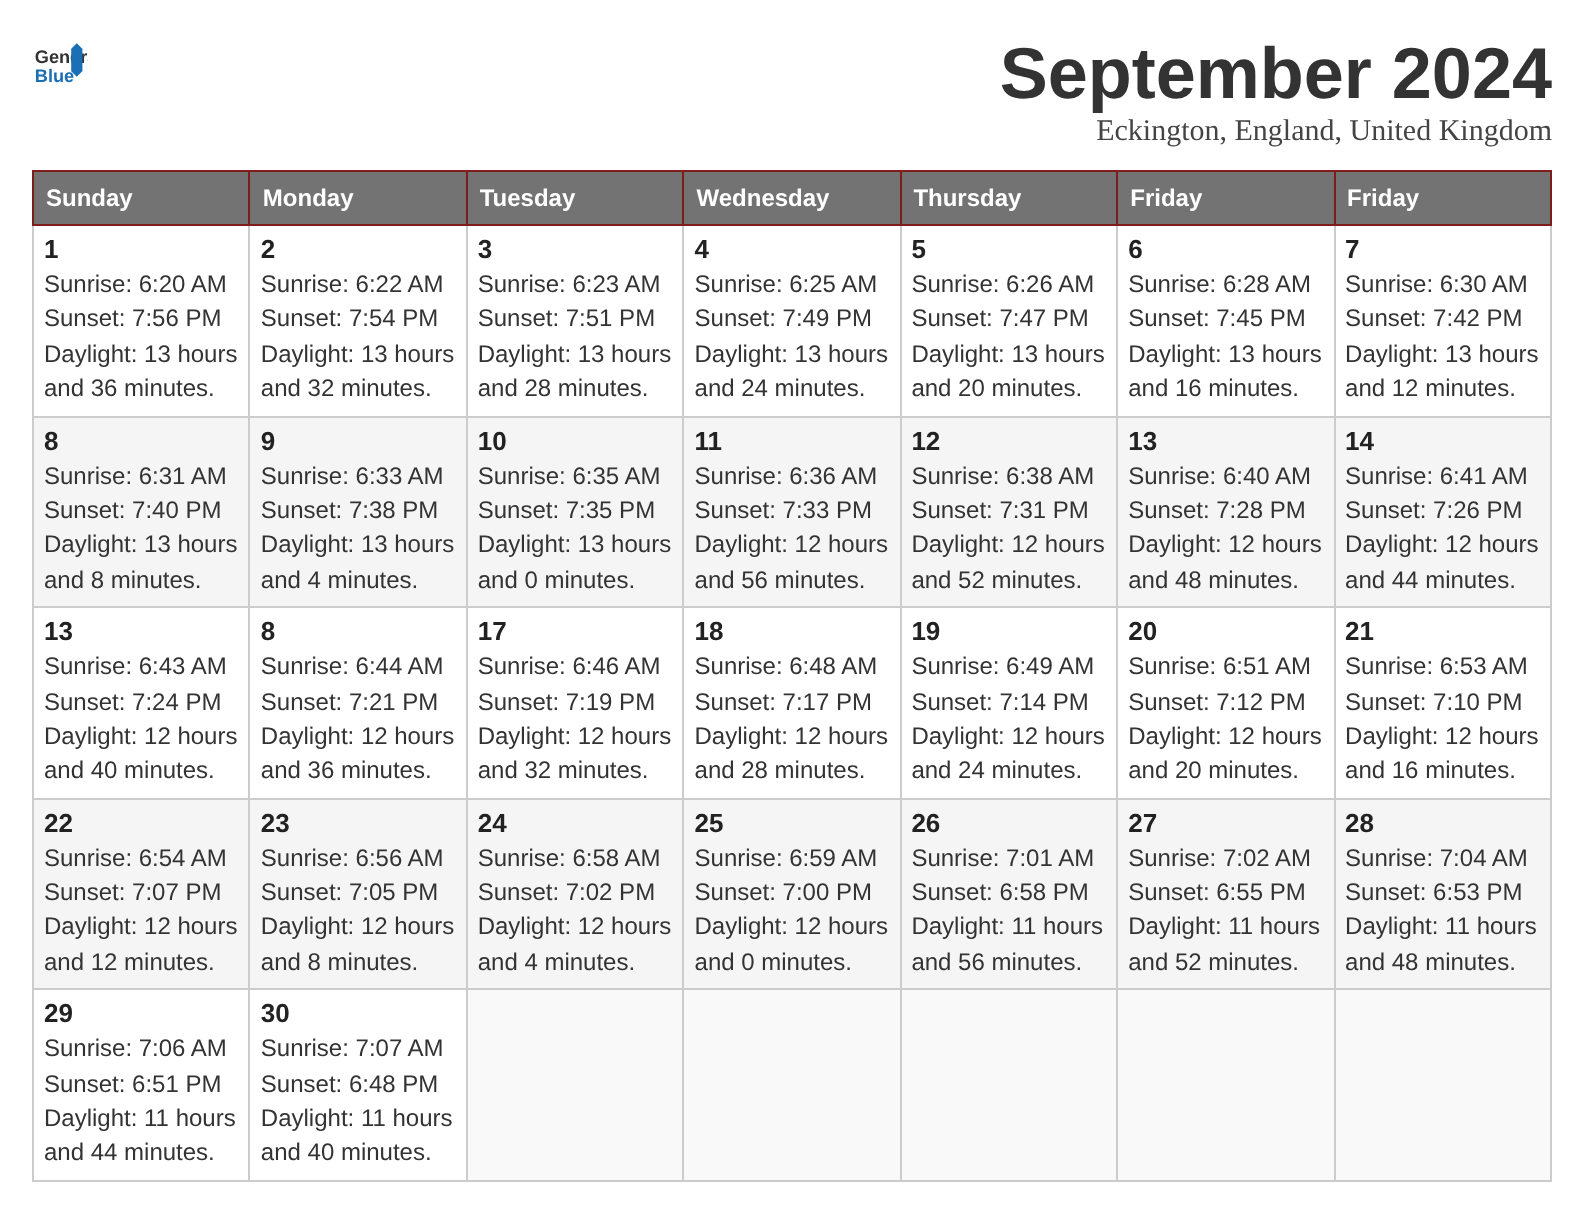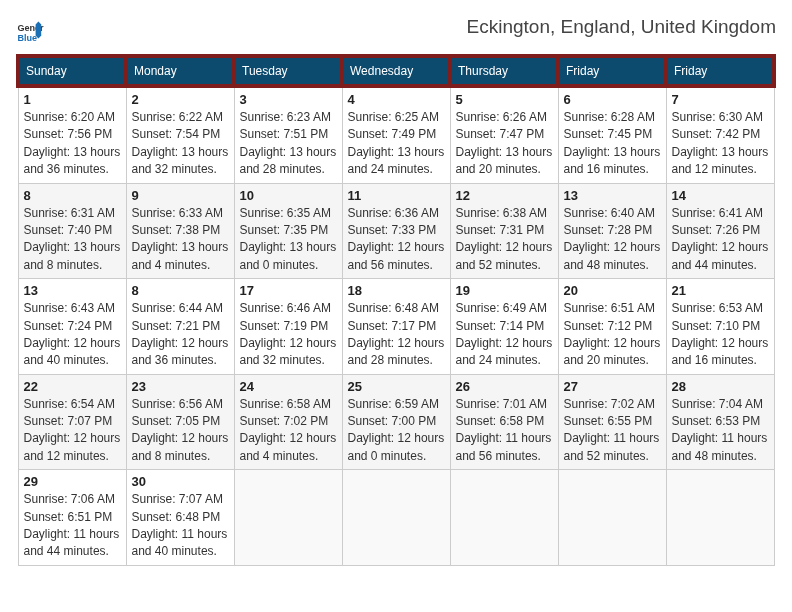--- a/index.html
+++ b/index.html
@@ -27,36 +27,37 @@
     }
     .title-area {
       text-align: right;
     }
     .month-title {
       font-size: 36px;
       font-weight: bold;
       color: #333;
     }
     .location-subtitle {
-      font-size: 19px;
+      font-size: 15px;
       color: #444;
+      font-family: Liberation Serif, serif;
     }
     .calendar-table {
       width: 100%;
       border-collapse: collapse;
       font-size: 10.5px;
     }
     .calendar-table th {
-      background: #0c4a6e;
+      background: #737373;
       color: #fff;
       text-align: left;
       padding: 6px 6px;
       font-size: 12px;
-      font-weight: normal;
-      border: 4px solid #7f1d1d;
+      font-weight: bold;
+      border: 1px solid #7f1d1d;
     }
     .calendar-table td {
       border: 1px solid #ccc;
       vertical-align: top;
       padding: 4px 5px;
       height: 80px;
       width: calc(100% / 7);
       background: #fff;
     }
     .calendar-table tr:nth-child(even) td {
@@ -86,20 +87,21 @@
 
 <div class="header-area">
   <div class="logo">
     <svg class="logo-icon" viewBox="0 0 40 40" xmlns="http://www.w3.org/2000/svg">
       <text x="2" y="22" font-size="13" font-weight="bold" fill="#333">General</text>
       <text x="2" y="36" font-size="13" font-weight="bold" fill="#1a6fb5">Blue</text>
       <polygon points="32,8 40,16 36,12 36,28 40,24 32,32 28,28 28,12" fill="#1a6fb5"></polygon>
     </svg>
   </div>
   <div class="title-area">
+    <div class="month-title">September 2024</div>
     <div class="location-subtitle">Eckington, England, United Kingdom</div>
   </div>
 </div>
 
 <table class="calendar-table">
   <thead>
     <tr id="weekday-header">
         <th>Sunday</th>
         <th>Monday</th>
         <th>Tuesday</th>

